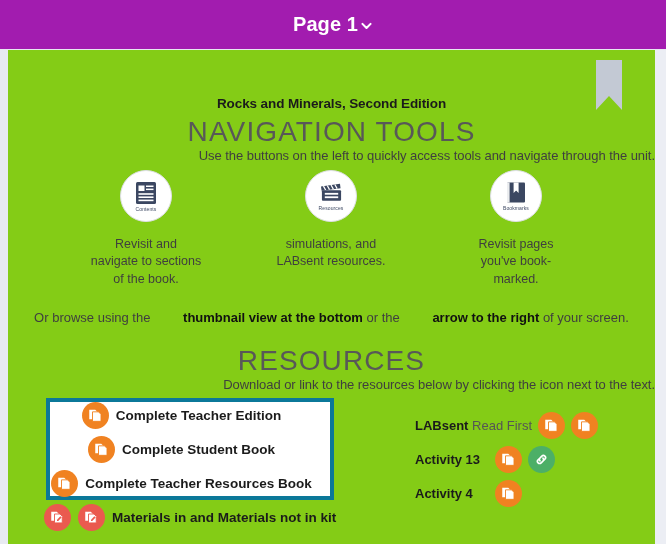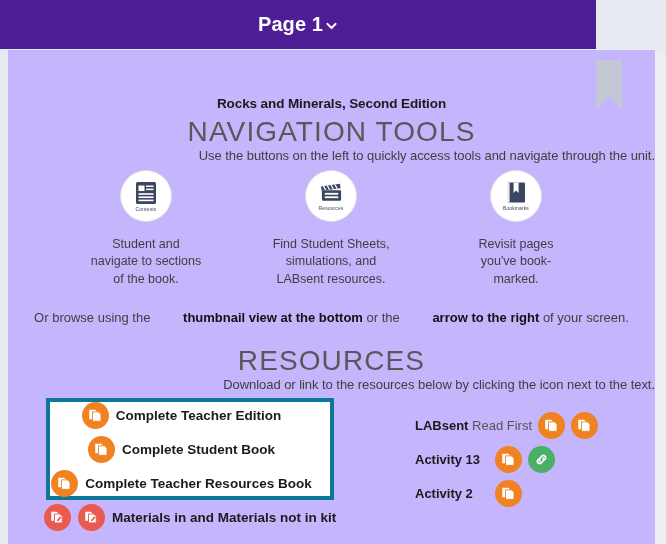--- a/index.html
+++ b/index.html
@@ -19,23 +19,23 @@
     width: 666px;
     height: 544px;
     overflow: hidden;
     background: #e8eaf1;
   }
 
   
   .topbar {
     position: absolute;
     left: 0; top: 0;
-    width: 596px;
+    width: 666px;
     height: 49px;
-    background: #4c1d95;
+    background: #a21caf;
     display: flex;
     align-items: center;
     justify-content: center;
     box-sizing: border-box;
   }
   .page-selector {
     display: flex;
     align-items: baseline;
     gap: 2px;
     color: #ffffff;
@@ -54,21 +54,21 @@
   }
   .chev svg { display: block; }
 
   
   .page {
     position: absolute;
     left: 8px;
     top: 50px;
     width: 647px;
     height: 494px;
-    background: #c4b5fd;
+    background: #84cc16;
     overflow: hidden;
     box-sizing: border-box;
   }
 
   .ribbon {
     position: absolute;
     right: 33px;
     top: 10px;
     width: 26px;
     height: 50px;
@@ -297,21 +297,21 @@
               <rect x="11" y="4.5" width="7.5" height="1.5" fill="#ffffff"></rect>
               <rect x="11" y="7.6" width="7.5" height="1.5" fill="#ffffff"></rect>
               <rect x="3.5" y="12.2" width="15" height="1.6" fill="#ffffff"></rect>
               <rect x="3.5" y="15.4" width="15" height="1.6" fill="#ffffff"></rect>
               <rect x="3.5" y="18.6" width="15" height="1.6" fill="#ffffff"></rect>
             </svg>
           </span>
           <span class="tool-ico-label">Contents</span>
         </div>
         <div class="tool-desc">
-          <div>Student and</div>
+          <div>Revisit and</div>
           <div>navigate to sections</div>
           <div>of the book.</div>
         </div>
       </div>
 
       <div class="tool">
         <div class="tool-circle">
           <span>
             <svg width="23" height="23" viewBox="0 0 24 24" aria-hidden="true">
               <g transform="rotate(-8 12 12)">
@@ -319,21 +319,20 @@
                 <path d="M4.6 4.2 L6.4 8.8 M8.6 4.2 L10.4 8.8 M12.6 4.2 L14.4 8.8 M16.6 4.2 L18.4 8.8" stroke="#ffffff" stroke-width="1.3"></path>
               </g>
               <rect x="2" y="9.6" width="20" height="11" rx="1" fill="#3b4761"></rect>
               <rect x="5" y="12.4" width="14" height="1.9" fill="#ffffff"></rect>
               <rect x="5" y="16" width="14" height="1.9" fill="#ffffff"></rect>
             </svg>
           </span>
           <span class="tool-ico-label">Resources</span>
         </div>
         <div class="tool-desc">
-          <div>Find Student Sheets,</div>
           <div>simulations, and</div>
           <div>LABsent resources.</div>
         </div>
       </div>
 
       <div class="tool">
         <div class="tool-circle">
           <span>
             <svg width="22" height="23" viewBox="0 0 22 23" aria-hidden="true">
               <rect x="2" y="1.5" width="18" height="20" rx="1" fill="#3b4761"></rect>
@@ -444,21 +443,21 @@
             <svg width="15" height="15" viewBox="0 0 18 18" aria-hidden="true">
               <g stroke="#ffffff" stroke-width="1.9" fill="none" stroke-linecap="round">
                 <path d="M7.3 10.7 a2.6 2.6 0 0 1 0-3.7 l2.1-2.1 a2.6 2.6 0 0 1 3.7 3.7 l-.9 .9"></path>
                 <path d="M10.7 7.3 a2.6 2.6 0 0 1 0 3.7 l-2.1 2.1 a2.6 2.6 0 0 1 -3.7 -3.7 l.9 -.9"></path>
               </g>
             </svg>
           </span>
         </div>
 
         <div class="rrow">
-          <span class="rlabel"><b>Activity 2</b></span>
+          <span class="rlabel"><b>Activity 4</b></span>
           <span class="cico orange">
             <svg width="15" height="15" viewBox="0 0 18 18" aria-hidden="true">
               <path d="M1.5 2.2 h7.2 l3 3 v8.4 h-10.2 z" fill="#ffffff"></path>
               <path d="M5.4 4.6 h7.2 l3 3 v8.4 h-10.2 z" fill="#ffffff" stroke="#f08221" stroke-width="1.1"></path>
             </svg>
           </span>
         </div>
 
       </div>
     </div>

